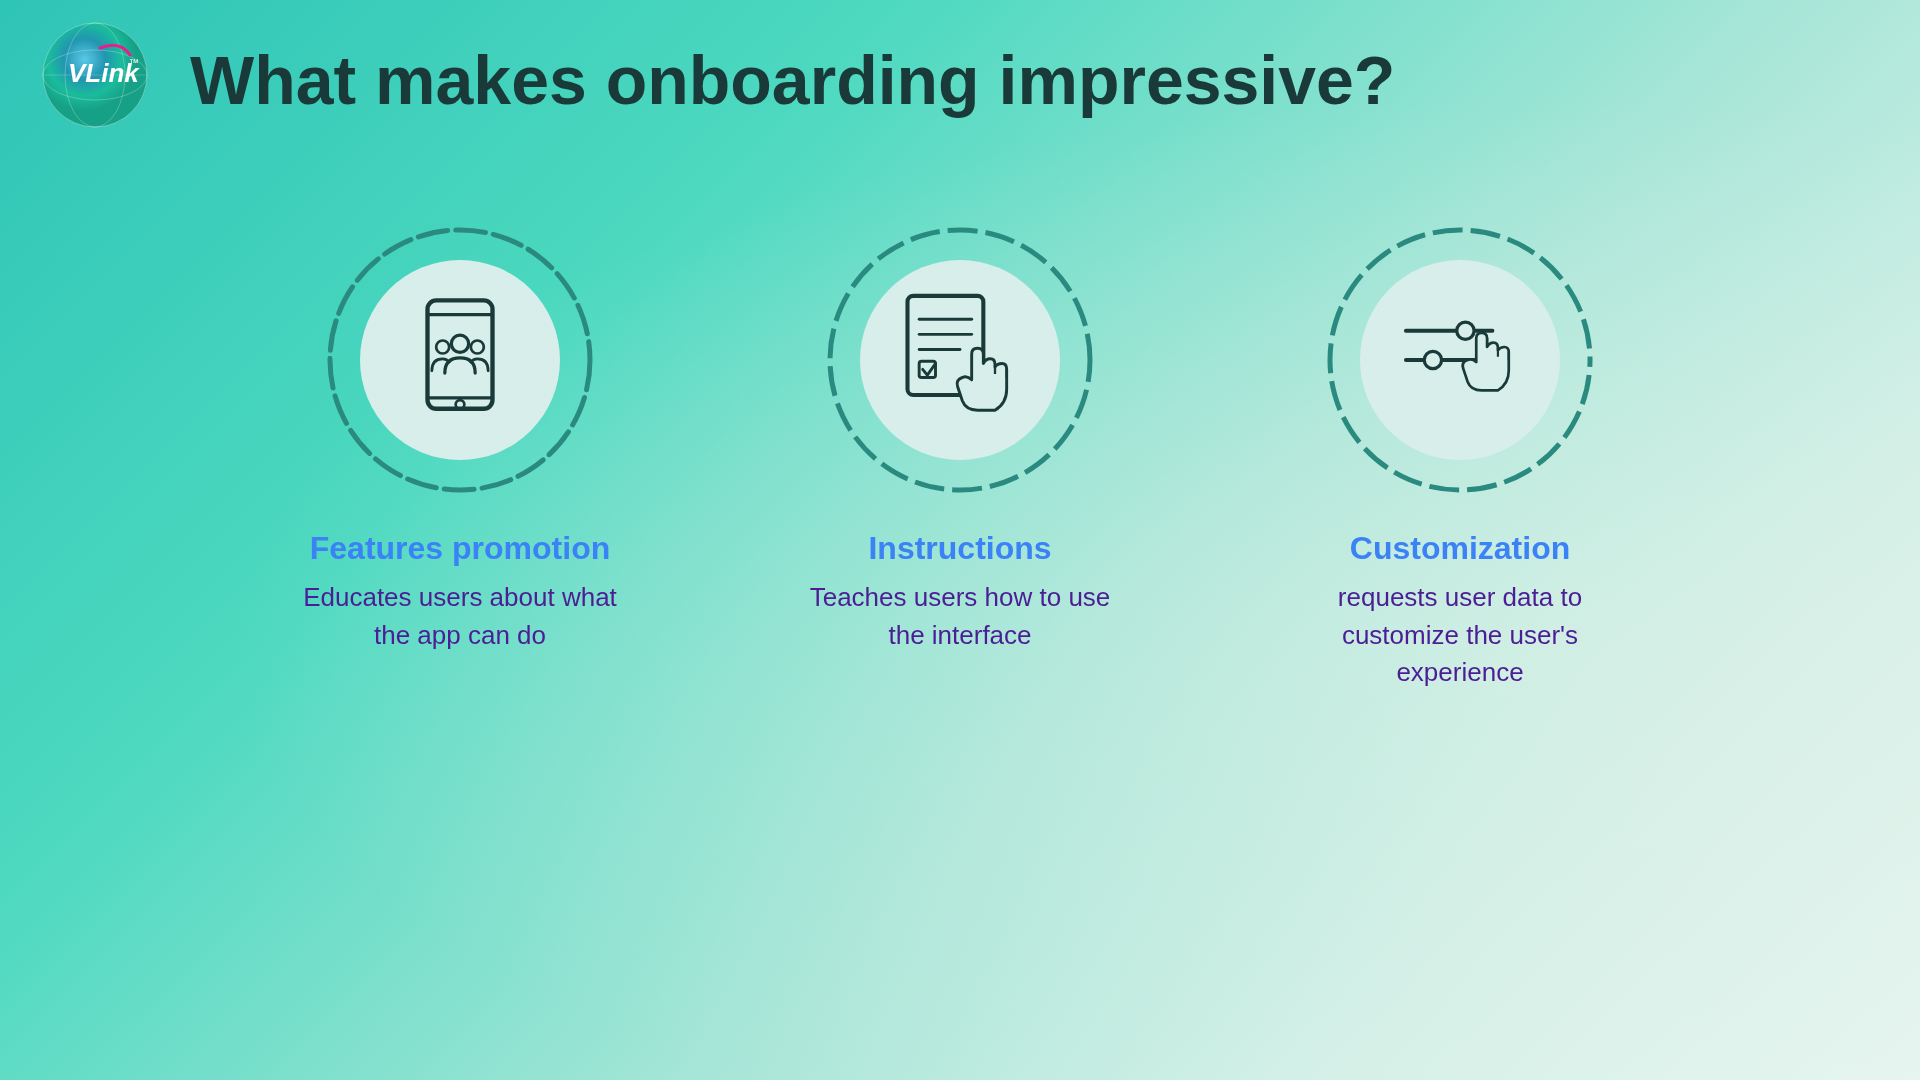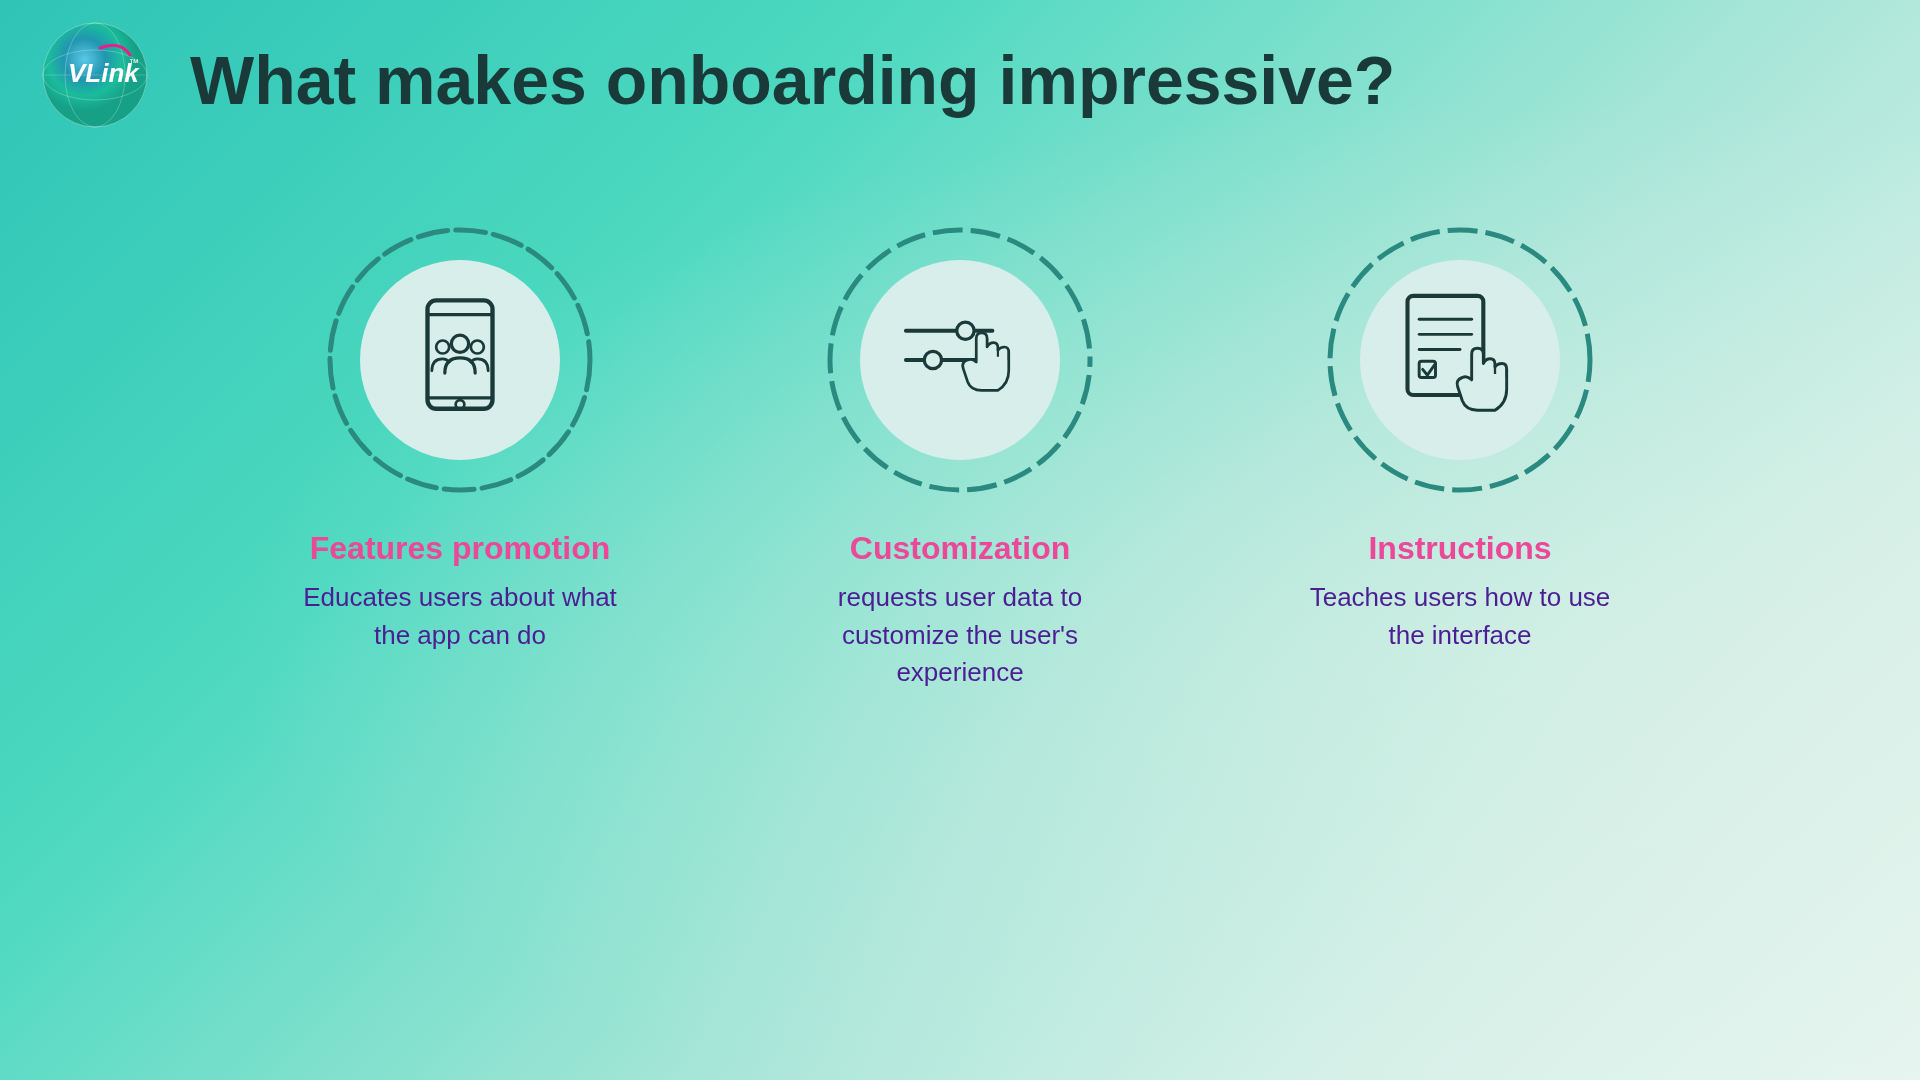--- a/index.html
+++ b/index.html
@@ -96,21 +96,21 @@
       width: 130px;
       height: 130px;
       display: flex;
       align-items: center;
       justify-content: center;
     }
 
     .card-title {
       font-size: 32px;
       font-weight: 800;
-      color: #ec4899;
+      color: #3b82f6;
       text-align: center;
       margin-bottom: 12px;
     }
 
     .card-desc {
       font-size: 26px;
       color: #4c1d95;
       text-align: center;
       line-height: 1.45;
       font-weight: 400;
@@ -181,52 +181,20 @@
             <path d="M24 70 Q24 59 34 59 Q38 59 40 62" fill="none" stroke="#1a3a3a" stroke-width="2.5" stroke-linecap="round"></path>
 
             <circle cx="66" cy="48" r="6" fill="none" stroke="#1a3a3a" stroke-width="2.5"></circle>
             <path d="M60 62 Q62 59 66 59 Q76 59 76 70" fill="none" stroke="#1a3a3a" stroke-width="2.5" stroke-linecap="round"></path>
           </svg>
         </div>
       </div>
     </div>
     <h2 class="card-title">Features promotion</h2>
     <p class="card-desc">Educates users about what the app can do</p>
-  </div>
-
-  <div class="card">
-    <div class="circle-wrapper">
-      <svg class="outer-ring" viewBox="0 0 280 280" xmlns="http://www.w3.org/2000/svg">
-        <circle cx="140" cy="140" r="130" fill="none" stroke="#2a8a80" stroke-width="5" stroke-dasharray="30 8" stroke-dashoffset="-15"></circle>
-      </svg>
-      <div class="inner-circle">
-        <div class="icon-area">
-
-          <svg viewBox="0 0 120 110" xmlns="http://www.w3.org/2000/svg" width="140" height="130">
-
-            <line x1="10" y1="28" x2="90" y2="28" stroke="#1a3a3a" stroke-width="3.5" stroke-linecap="round"></line>
-            <circle cx="65" cy="28" r="8" fill="#d8eeea" stroke="#1a3a3a" stroke-width="3"></circle>
-
-            <line x1="10" y1="55" x2="90" y2="55" stroke="#1a3a3a" stroke-width="3.5" stroke-linecap="round"></line>
-            <circle cx="35" cy="55" r="8" fill="#d8eeea" stroke="#1a3a3a" stroke-width="3"></circle>
-
-            <g transform="translate(55, 35)">
-
-              <path d="M20 15 L20 0 Q20 -5 25 -5 Q30 -5 30 0 L30 8 Q32 4 36 4 Q40 4 40 9 L40 11 Q42 8 46 8 Q50 8 50 13 L50 30 Q50 42 40 48 L25 48 Q15 48 12 40 L8 28 Q6 22 12 20 Q16 18 20 22 Z" fill="#d8eeea" stroke="#1a3a3a" stroke-width="2.5" stroke-linejoin="round"></path>
-
-              <line x1="30" y1="0" x2="30" y2="8" stroke="#1a3a3a" stroke-width="2"></line>
-              <line x1="40" y1="9" x2="40" y2="17" stroke="#1a3a3a" stroke-width="2"></line>
-              <line x1="50" y1="13" x2="50" y2="20" stroke="#1a3a3a" stroke-width="2"></line>
-            </g>
-          </svg>
-        </div>
-      </div>
-    </div>
-    <h2 class="card-title">Customization</h2>
-    <p class="card-desc">requests user data to customize the user's experience</p>
   </div>
 
   <div class="card">
     <div class="circle-wrapper">
       <svg class="outer-ring" viewBox="0 0 280 280" xmlns="http://www.w3.org/2000/svg">
         <circle cx="140" cy="140" r="130" fill="none" stroke="#2a8a80" stroke-width="5" stroke-dasharray="30 8" stroke-dashoffset="-30"></circle>
       </svg>
       <div class="inner-circle">
         <div class="icon-area">
 
@@ -248,13 +216,45 @@
               <line x1="50" y1="18" x2="50" y2="25" stroke="#1a3a3a" stroke-width="2"></line>
             </g>
           </svg>
         </div>
       </div>
     </div>
     <h2 class="card-title">Instructions</h2>
     <p class="card-desc">Teaches users how to use the interface</p>
   </div>
 
+  <div class="card">
+    <div class="circle-wrapper">
+      <svg class="outer-ring" viewBox="0 0 280 280" xmlns="http://www.w3.org/2000/svg">
+        <circle cx="140" cy="140" r="130" fill="none" stroke="#2a8a80" stroke-width="5" stroke-dasharray="30 8" stroke-dashoffset="-15"></circle>
+      </svg>
+      <div class="inner-circle">
+        <div class="icon-area">
+
+          <svg viewBox="0 0 120 110" xmlns="http://www.w3.org/2000/svg" width="140" height="130">
+
+            <line x1="10" y1="28" x2="90" y2="28" stroke="#1a3a3a" stroke-width="3.5" stroke-linecap="round"></line>
+            <circle cx="65" cy="28" r="8" fill="#d8eeea" stroke="#1a3a3a" stroke-width="3"></circle>
+
+            <line x1="10" y1="55" x2="90" y2="55" stroke="#1a3a3a" stroke-width="3.5" stroke-linecap="round"></line>
+            <circle cx="35" cy="55" r="8" fill="#d8eeea" stroke="#1a3a3a" stroke-width="3"></circle>
+
+            <g transform="translate(55, 35)">
+
+              <path d="M20 15 L20 0 Q20 -5 25 -5 Q30 -5 30 0 L30 8 Q32 4 36 4 Q40 4 40 9 L40 11 Q42 8 46 8 Q50 8 50 13 L50 30 Q50 42 40 48 L25 48 Q15 48 12 40 L8 28 Q6 22 12 20 Q16 18 20 22 Z" fill="#d8eeea" stroke="#1a3a3a" stroke-width="2.5" stroke-linejoin="round"></path>
+
+              <line x1="30" y1="0" x2="30" y2="8" stroke="#1a3a3a" stroke-width="2"></line>
+              <line x1="40" y1="9" x2="40" y2="17" stroke="#1a3a3a" stroke-width="2"></line>
+              <line x1="50" y1="13" x2="50" y2="20" stroke="#1a3a3a" stroke-width="2"></line>
+            </g>
+          </svg>
+        </div>
+      </div>
+    </div>
+    <h2 class="card-title">Customization</h2>
+    <p class="card-desc">requests user data to customize the user's experience</p>
+  </div>
+
 </div>
 
 </body></html>

